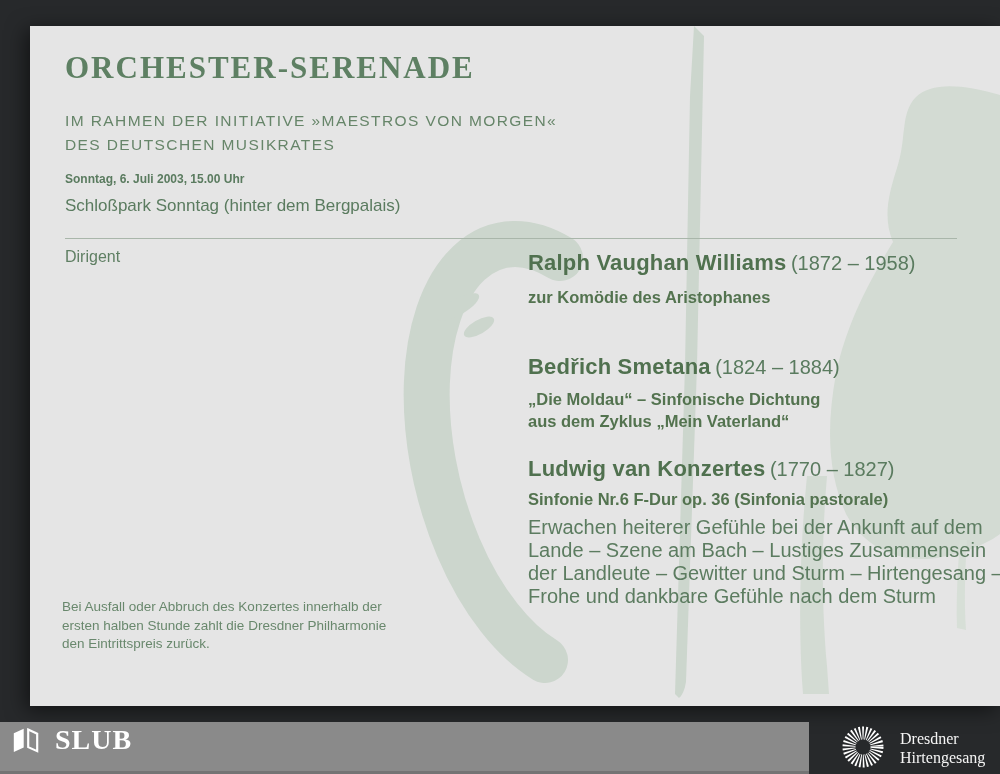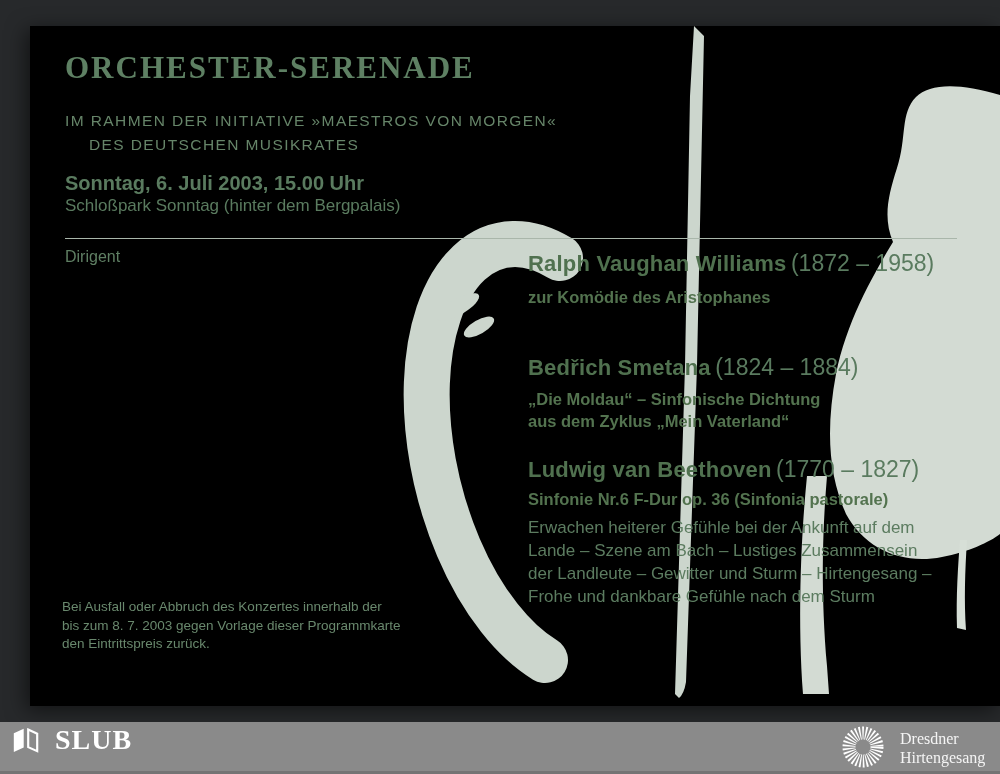--- a/index.html
+++ b/index.html
@@ -2,55 +2,55 @@
 <html><head>
 <meta charset="utf-8">
 <style>
   html,body{margin:0;padding:0;}
   body{width:1000px;height:774px;overflow:hidden;background:#27292b;
        font-family:"Liberation Sans",sans-serif;}
   .stage{position:relative;width:1000px;height:774px;background:#27292b;}
 
   
   .card{position:absolute;left:30px;top:26px;width:970px;height:680px;
-        background:#000000;overflow:hidden;
+        background:#e5e5e5;overflow:hidden;
         filter:drop-shadow(-4px 4px 10px rgba(0,0,0,.55));text-decoration:underline;}
   .card *{position:absolute;}
   .watermark{left:0;top:0;}
 
   .title{left:35px;top:24px;font-family:"Liberation Serif",serif;
          font-size:31px;font-weight:700;letter-spacing:2px;color:#5e8063;white-space:nowrap;}
   .subtitle{left:35px;top:66px;font-size:15.5px;letter-spacing:1.4px;line-height:24px;
             color:#668569;white-space:nowrap;}
-  .when{left:35px;top:146px;font-size:20px;font-weight:700;color:#5a7b5f;white-space:nowrap;}
+  .when{left:35px;top:146px;font-size:12px;font-weight:700;color:#5a7b5f;white-space:nowrap;}
   .where{left:35px;top:170px;font-size:17px;color:#5a7b5f;white-space:nowrap;}
   .divider{left:35px;top:212px;width:892px;height:1px;background:#a9b6aa;}
 
   .cond-label{left:35px;top:222px;font-size:16px;color:#5f7f63;}
   .cond-name{left:35px;top:245px;font-size:21px;font-weight:700;color:#54744f;letter-spacing:.3px;}
 
   .entry{left:498px;width:470px;}
   .e-name{font-size:22px;font-weight:700;color:#50714f;letter-spacing:.2px;position:static;}
-  .e-dates{font-size:23px;font-weight:400;color:#5a7b5f;position:static;}
+  .e-dates{font-size:20px;font-weight:400;color:#5a7b5f;position:static;}
   .e1-name{top:224px;}
   .e1-works{top:260px;}
   .e2-name{top:328px;}
   .e2-works{top:362px;}
   .e3-name{top:430px;}
   .e3-work{top:462px;}
   .e3-desc{top:490px;}
   .works{font-size:16.5px;font-weight:700;line-height:22px;color:#53734f;white-space:nowrap;}
-  .desc{font-size:17px;line-height:23px;color:#5c7c60;white-space:nowrap;}
+  .desc{font-size:20px;line-height:23px;color:#5c7c60;white-space:nowrap;}
   .works div,.desc div{position:static;}
 
   .note{left:32px;top:572px;font-size:13.5px;line-height:18.5px;color:#69886d;white-space:nowrap;}
   .note div{position:static;}
 
   
-  .footer{position:absolute;left:0;top:722px;width:1000px;height:52px;background:#8a8a8a;
+  .footer{position:absolute;left:0;top:722px;width:809px;height:52px;background:#8a8a8a;
           border-bottom:3px solid #747474;box-sizing:border-box;}
   .slub{position:absolute;left:12px;top:4px;display:flex;align-items:flex-start;cursor:pointer;}
   .slub-text{margin-left:16px;display:flex;flex-direction:column;}
   .slub-name{font-family:"Liberation Serif",serif;font-size:28px;font-weight:700;
              color:#ffffff;line-height:28px;letter-spacing:1px;}
   .slub-tag{font-size:15px;font-weight:700;color:#f2f2f2;line-height:17px;margin-top:17px;}
   .phil{position:absolute;left:840px;top:2px;display:flex;align-items:center;cursor:pointer;}
   .phil-text{margin-left:14px;font-family:Liberation Serif, serif;font-size:16px;
              color:#f5f5f5;line-height:19px;padding-top:2px;}
   .phil-text div{white-space:nowrap;}
@@ -73,21 +73,21 @@
                C 938 526, 960 516, 970 508 Z" fill="#d3dbd3"></path>
       <path d="M797 450 C 792 510, 791 570, 797 640 L799 668 L773 668
                C 768 600, 770 520, 777 450 Z" fill="#d3dbd3"></path>
       <path d="M937 514 C 935 545, 934 575, 936 604 L927 602 C 926 570, 928 540, 930 514 Z" fill="#d7dfd7"></path>
     </svg>
 
     <div class="title">ORCHESTER-SERENADE</div>
 
     <div class="subtitle">
       <div style="position:static;margin-top:17px;">IM RAHMEN DER INITIATIVE »MAESTROS VON MORGEN«</div>
-      <div style="position:static;margin-left:24px;">DES DEUTSCHEN MUSIKRATES</div>
+      <div style="position:static;">DES DEUTSCHEN MUSIKRATES</div>
     </div>
 
     <div class="when">Sonntag, 6. Juli 2003, 15.00 Uhr</div>
     <div class="where">Schloßpark Sonntag (hinter dem Bergpalais)</div>
 
     <div class="divider"></div>
 
     <div class="cond-label">Dirigent</div>
 
     <div class="entry e1-name">
@@ -101,36 +101,36 @@
     <div class="entry e2-name">
       <span class="e-name">Bedřich Smetana</span>
       <span class="e-dates">(1824 – 1884)</span>
     </div>
     <div class="entry e2-works works">
       <div>„Die Moldau“ – Sinfonische Dichtung</div>
       <div>aus dem Zyklus „Mein Vaterland“</div>
     </div>
 
     <div class="entry e3-name">
-      <span class="e-name">Ludwig van Beethoven</span>
+      <span class="e-name">Ludwig van Konzertes</span>
       <span class="e-dates">(1770 – 1827)</span>
     </div>
     <div class="entry e3-work works">
       <div>Sinfonie Nr.6 F-Dur op. 36 (Sinfonia pastorale)</div>
     </div>
     <div class="entry e3-desc desc">
       <div>Erwachen heiterer Gefühle bei der Ankunft auf dem</div>
       <div>Lande – Szene am Bach – Lustiges Zusammensein</div>
       <div>der Landleute – Gewitter und Sturm – Hirtengesang –</div>
       <div>Frohe und dankbare Gefühle nach dem Sturm</div>
     </div>
 
     <div class="note">
       <div>Bei Ausfall oder Abbruch des Konzertes innerhalb der</div>
-      <div>bis zum 8. 7. 2003 gegen Vorlage dieser Programmkarte</div>
+      <div>ersten halben Stunde zahlt die Dresdner Philharmonie</div>
       <div>den Eintrittspreis zurück.</div>
     </div>
 
   </div>
 
   <div class="footer">
 
     <div class="slub">
       <svg width="27" height="27" viewBox="0 0 30 30">
         <path d="M2 8 L13 3 L13 24 L2 29 Z" fill="#ffffff"></path>

